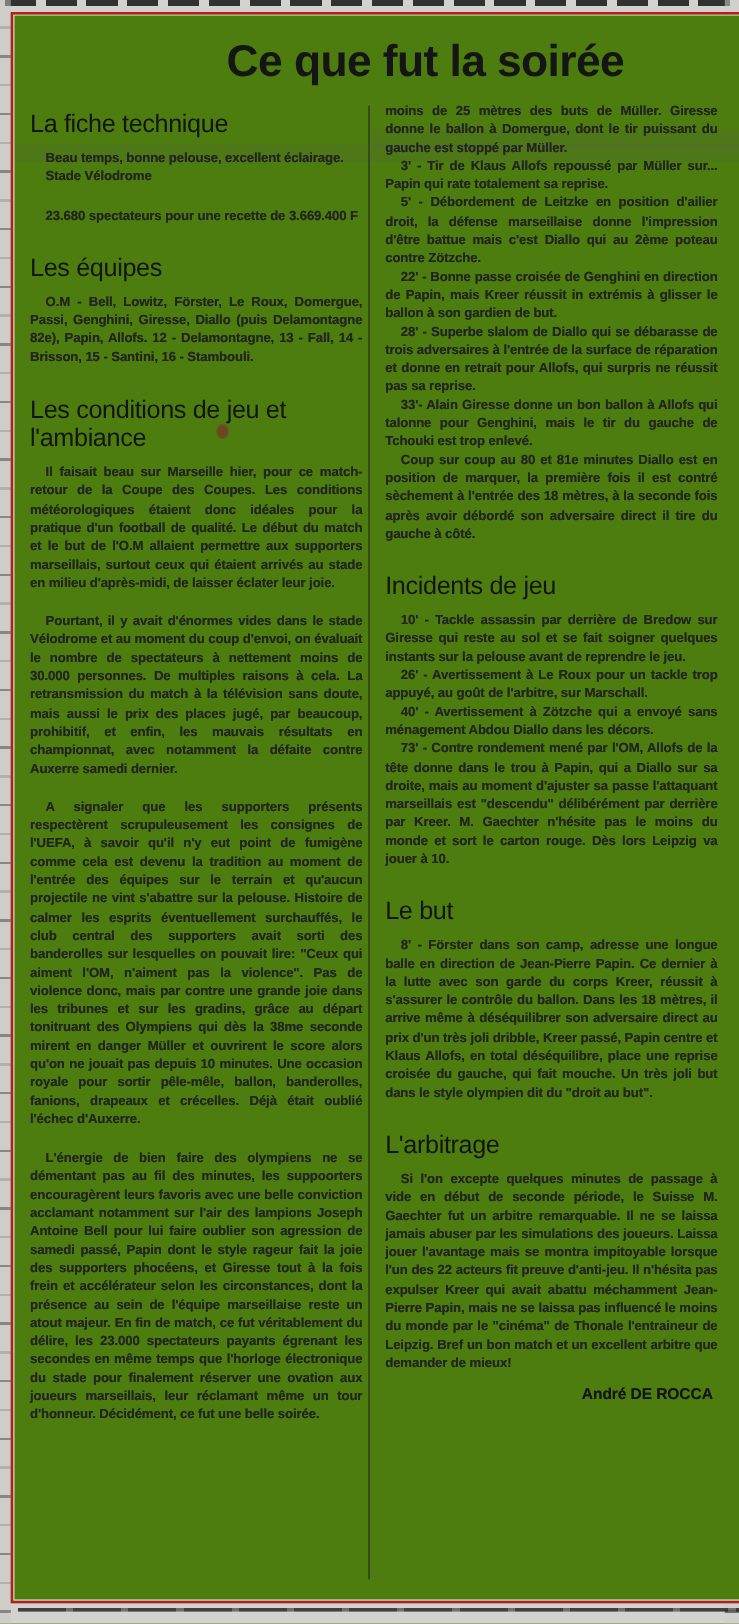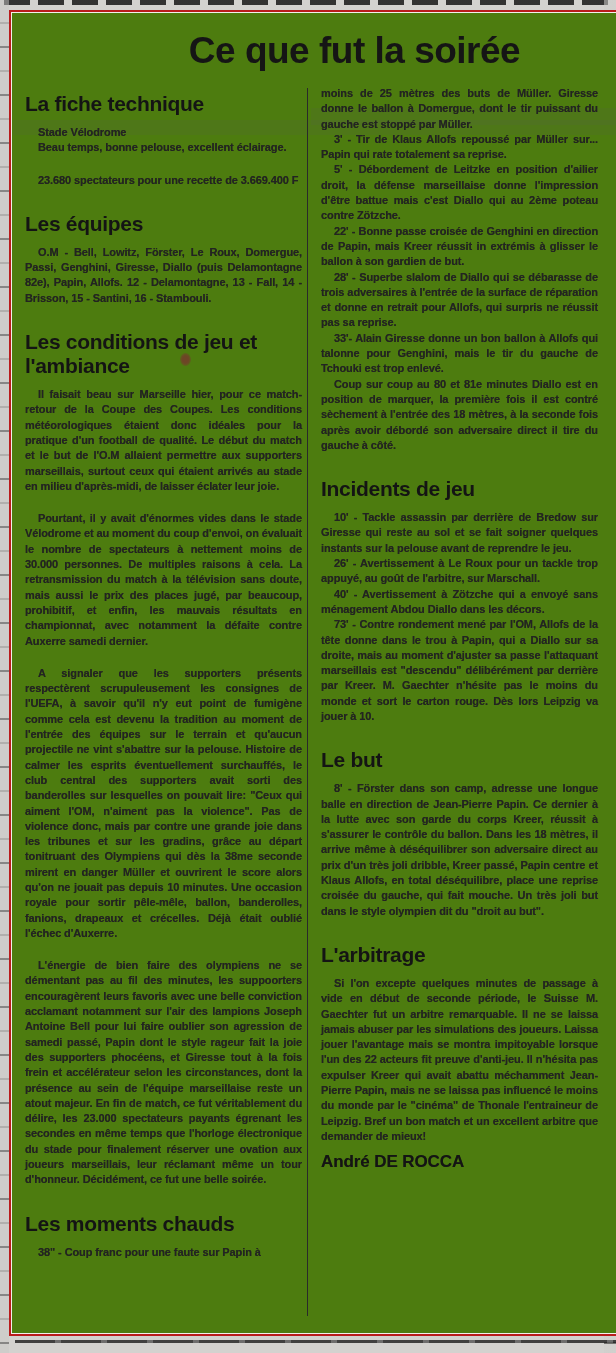--- a/index.html
+++ b/index.html
@@ -53,36 +53,36 @@
   }
   .col.left{left:14px;padding-top:6px;}
   .col.right{left:310px;}
   .divider{
     position:absolute;left:296px;top:2px;bottom:10px;width:1px;
     background:#2a2a2a;
   }
   h2{
     font-size:21px;
     line-height:24px;
-    font-weight:bold;
+    font-weight:normal;
     color:#141414;
     margin:24px 0 9px 0;
     text-align:left;
     letter-spacing:-0.3px;
     text-shadow:none;
   }
   section:first-child h2{margin-top:0;}
   .col.right section:first-child h2{display:none;}
   .para{margin:0;text-indent:13px;}
   .para.no-indent{text-indent:0;}
   .para.spaced{margin-top:17px;}
   .byline{
     margin-top:10px;
-    text-align:left;
-    font-size:17px;
+    text-align:right;
+    font-size:13px;
     font-weight:bold;
     padding-right:4px;
     color:#141414;
   }
   
   .band{position:absolute;left:2px;right:2px;background:rgba(90,90,90,.12);pointer-events:none;}
   .band.a{top:108px;height:15px;}
   .band.b{top:96px;height:17px;left:300px;}
   .stain{
     position:absolute;left:169px;top:341px;width:11px;height:13px;
@@ -110,42 +110,38 @@
   <div class="band a"></div>
   <div class="band b"></div>
   <div class="stain"></div>
 
   <div class="cols">
 
     <div class="col left">
 
       <section>
         <h2>La fiche technique</h2>
+        <p class="para">Beau temps, bonne pelouse, excellent éclairage.</p>
         <p class="para">Stade Vélodrome</p>
-        <p class="para">Beau temps, bonne pelouse, excellent éclairage.</p>
         <p class="para spaced">23.680 spectateurs pour une recette de 3.669.400 F</p>
       </section>
 
       <section>
         <h2>Les équipes</h2>
         <p class="para">O.M - Bell, Lowitz, Förster, Le Roux, Domergue, Passi, Genghini, Giresse, Diallo (puis Delamontagne 82e), Papin, Allofs. 12 - Delamontagne, 13 - Fall, 14 - Brisson, 15 - Santini, 16 - Stambouli.</p>
       </section>
 
       <section>
         <h2>Les conditions de jeu et l'ambiance</h2>
         <p class="para">Il faisait beau sur Marseille hier, pour ce match-retour de la Coupe des Coupes. Les conditions météorologiques étaient donc idéales pour la pratique d'un football de qualité. Le début du match et le but de l'O.M allaient permettre aux supporters marseillais, surtout ceux qui étaient arrivés au stade en milieu d'après-midi, de laisser éclater leur joie.</p>
         <p class="para spaced">Pourtant, il y avait d'énormes vides dans le stade Vélodrome et au moment du coup d'envoi, on évaluait le nombre de spectateurs à nettement moins de 30.000 personnes. De multiples raisons à cela. La retransmission du match à la télévision sans doute, mais aussi le prix des places jugé, par beaucoup, prohibitif, et enfin, les mauvais résultats en championnat, avec notamment la défaite contre Auxerre samedi dernier.</p>
         <p class="para spaced">A signaler que les supporters présents respectèrent scrupuleusement les consignes de l'UEFA, à savoir qu'il n'y eut point de fumigène comme cela est devenu la tradition au moment de l'entrée des équipes sur le terrain et qu'aucun projectile ne vint s'abattre sur la pelouse. Histoire de calmer les esprits éventuellement surchauffés, le club central des supporters avait sorti des banderolles sur lesquelles on pouvait lire: "Ceux qui aiment l'OM, n'aiment pas la violence". Pas de violence donc, mais par contre une grande joie dans les tribunes et sur les gradins, grâce au départ tonitruant des Olympiens qui dès la 38me seconde mirent en danger Müller et ouvrirent le score alors qu'on ne jouait pas depuis 10 minutes. Une occasion royale pour sortir pêle-mêle, ballon, banderolles, fanions, drapeaux et crécelles. Déjà était oublié l'échec d'Auxerre.</p>
         <p class="para spaced">L'énergie de bien faire des olympiens ne se démentant pas au fil des minutes, les suppoorters encouragèrent leurs favoris avec une belle conviction acclamant notamment sur l'air des lampions Joseph Antoine Bell pour lui faire oublier son agression de samedi passé, Papin dont le style rageur fait la joie des supporters phocéens, et Giresse tout à la fois frein et accélérateur selon les circonstances, dont la présence au sein de l'équipe marseillaise reste un atout majeur. En fin de match, ce fut véritablement du délire, les 23.000 spectateurs payants égrenant les secondes en même temps que l'horloge électronique du stade pour finalement réserver une ovation aux joueurs marseillais, leur réclamant même un tour d'honneur. Décidément, ce fut une belle soirée.</p>
       </section>
 
-      <section>
-        <h2>Les moments chauds</h2>
-        <p class="para">38" - Coup franc pour une faute sur Papin à</p>
-      </section>
 
     </div>
 
     <div class="divider"></div>
 
     <div class="col right">
 
       <section>
 
         <p class="para no-indent">moins de 25 mètres des buts de Müller. Giresse donne le ballon à Domergue, dont le tir puissant du gauche est stoppé par Müller.</p>

